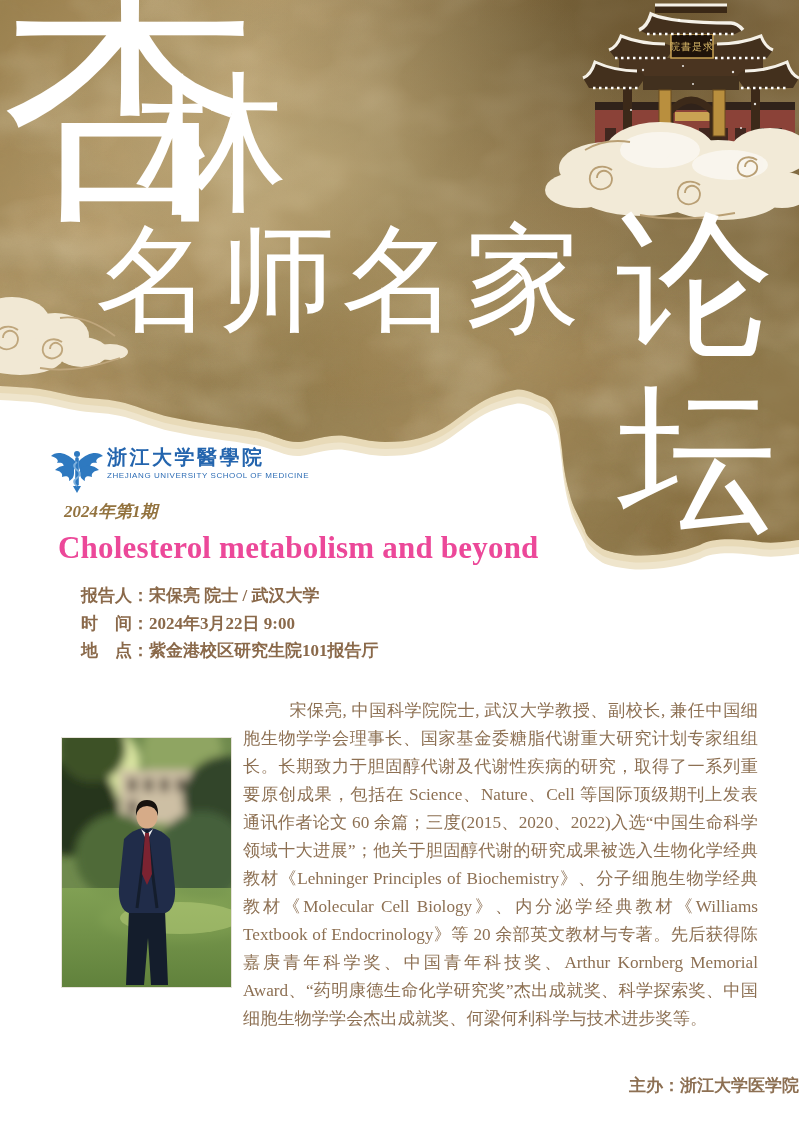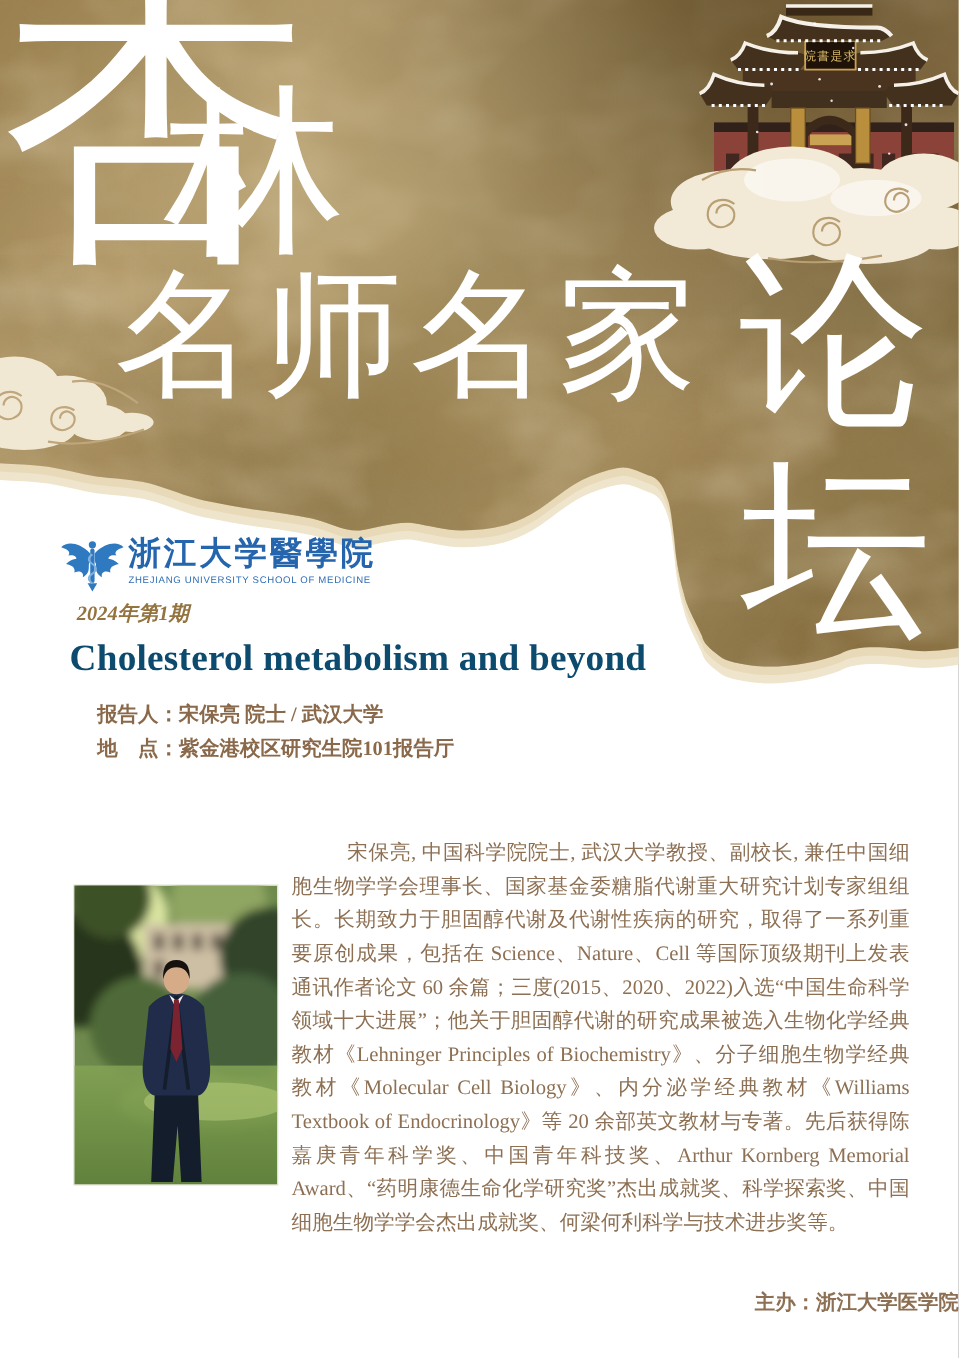--- a/index.html
+++ b/index.html
@@ -8,25 +8,25 @@
   .hdr-svg{position:absolute;left:0;top:0;}
   .cal{position:absolute;color:#ffffff;line-height:1;font-family:"DejaVu Serif","Liberation Serif",serif;white-space:nowrap;}
   .cal-xing{left:2px;top:-24px;font-size:252px;}
   .cal-lin{left:137px;top:68px;font-size:150px;}
   .cal-row{left:96px;top:221px;font-size:116px;letter-spacing:7px;}
   .cal-lun{left:616px;top:205px;font-size:158px;}
   .cal-tan{left:618px;top:379px;font-size:158px;}
   .logo{position:absolute;left:50px;top:446px;display:flex;align-items:flex-start;}
   .logo-emblem{width:54px;height:46px;flex:0 0 auto;margin-top:2px;}
   .logo-texts{margin-left:3px;}
-  .logo-cn{font-size:27px;font-weight:bold;color:#2465ae;letter-spacing:2.5px;line-height:1.15;}
+  .logo-cn{font-size:20px;font-weight:bold;color:#2465ae;letter-spacing:2.5px;line-height:1.15;}
   .logo-en{font-size:8px;font-weight:normal;color:#2e6db5;letter-spacing:0.58px;margin-top:2px;
     font-family:"Liberation Sans","DejaVu Sans",sans-serif;}
   .issue{position:absolute;left:64px;top:500px;font-size:17px;font-weight:bold;font-style:italic;color:#93733f;}
-  .title{position:absolute;left:58px;top:530px;margin:0;font-size:31px;font-weight:bold;color:#0c4a6e;letter-spacing:0.2px;}
+  .title{position:absolute;left:58px;top:530px;margin:0;font-size:31px;font-weight:bold;color:#ec4899;letter-spacing:0.2px;}
   .info{position:absolute;left:60px;top:582px;font-size:17px;font-weight:bold;color:#8a694a;line-height:27.5px;}
   .info-row{white-space:nowrap;margin-left:21px;}
   .photo{position:absolute;left:61px;top:737px;width:171px;height:251px;border:1px solid #e7e3db;box-sizing:border-box;}
   .bio{position:absolute;left:243px;top:697px;width:515px;margin:0;font-size:17.2px;line-height:28px;
     color:#8d7053;text-align:justify;text-indent:2.7em;}
   .footer{position:absolute;left:0;top:1074px;width:100%;text-align:right;font-size:17px;font-weight:bold;color:#8d7053;}
 </style>
 </head>
 <body>
 
@@ -248,20 +248,23 @@
 
   <div class="issue">2024年第1期</div>
 
   <h1 class="title">Cholesterol metabolism and beyond</h1>
 
   <div class="info">
     <div class="info-row">
       <span>报告人：</span><span>宋保亮 院士 / 武汉大学</span>
     </div>
     <div class="info-row">
+      <span>时　间：</span><span>2024年3月22日 9:00</span>
+    </div>
+    <div class="info-row">
       <span>地　点：</span><span>紫金港校区研究生院101报告厅</span>
     </div>
   </div>
 
   <div class="photo">
     <svg width="169" height="249" viewBox="0 0 169 249">
       <defs>
         <filter id="pblur">
             <feGaussianBlur stdDeviation="4"></feGaussianBlur>
           </filter>

